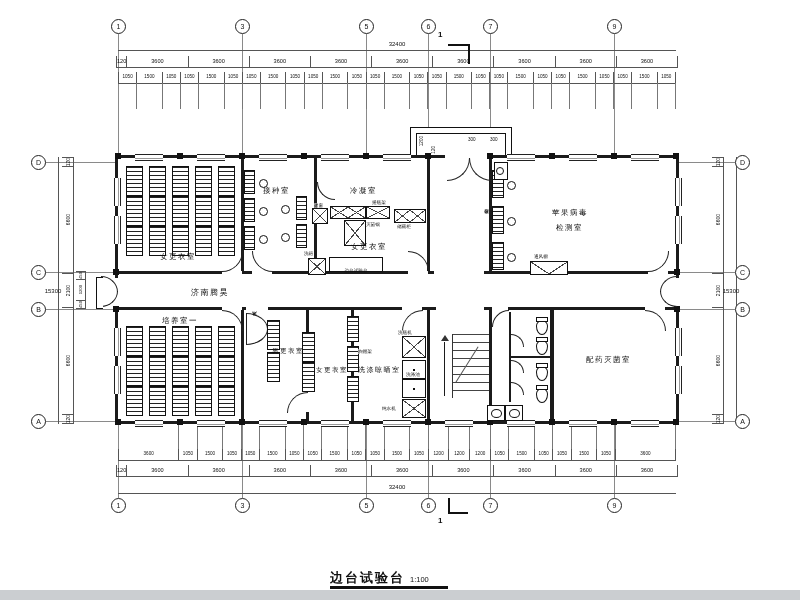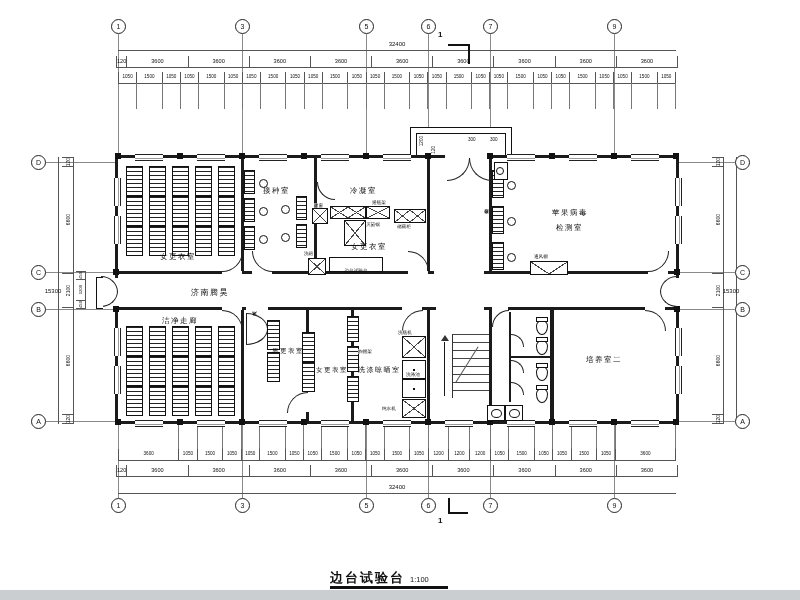--- a/index.html
+++ b/index.html
@@ -466,25 +466,25 @@
 
   <div class="plain" style="left:96px;top:277px;width:6px;height:30px;border-right:none;"></div>
 
   <div class="rlabel" style="left:160px;top:252px;">女更衣室</div>
   <div class="rlabel" style="left:263px;top:186px;">接种室</div>
   <div class="rlabel" style="left:350px;top:186px;">冷凝室</div>
   <div class="rlabel" style="left:351px;top:242px;">女更衣室</div>
   <div class="rlabel" style="left:191px;top:287px;font-size:8px;">济南腾昊</div>
   <div class="rlabel" style="left:552px;top:208px;">苹果病毒</div>
   <div class="rlabel" style="left:556px;top:223px;">检测室</div>
-  <div class="rlabel" style="left:162px;top:316px;">洁净走廊</div>
+  <div class="rlabel" style="left:162px;top:316px;">培养室一</div>
   <div class="rlabel" style="left:272px;top:347px;font-size:6.5px;">男更衣室</div>
   <div class="rlabel" style="left:316px;top:366px;font-size:6.5px;">女更衣室</div>
   <div class="rlabel" style="left:358px;top:365px;font-size:7px;">洗涤晾晒室</div>
-  <div class="rlabel" style="left:586px;top:355px;">培养室二</div>
+  <div class="rlabel" style="left:586px;top:355px;">配药灭菌室</div>
 
 
   <div id="titleblock">
     <span class="t1">边台试验台</span><span class="t2">1:100</span>
   </div>
   <div id="title-underline"></div>
 
   <div id="bottom-strip"></div>
 </div>
 

